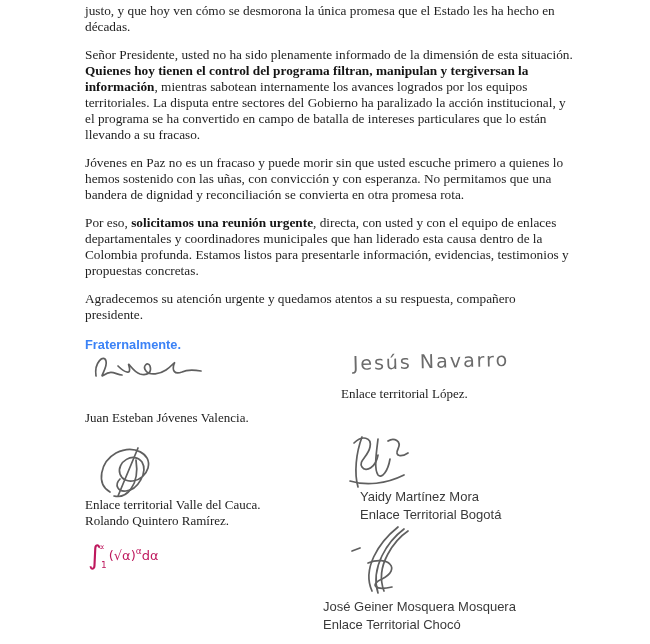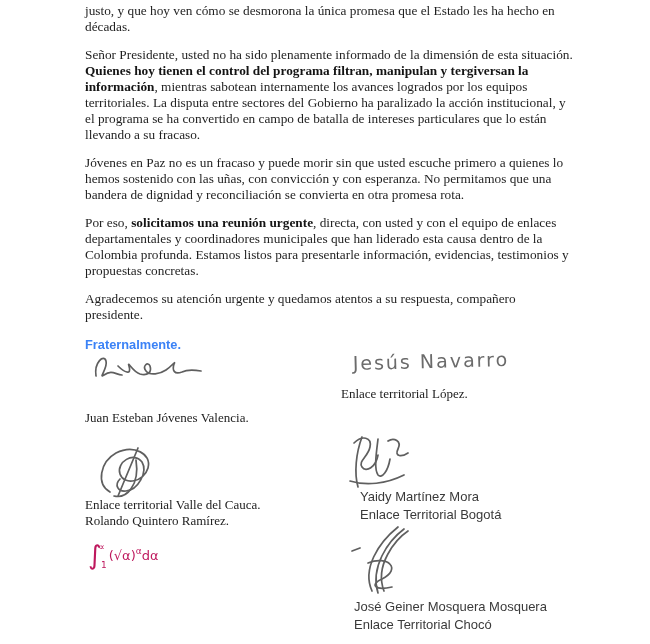--- a/index.html
+++ b/index.html
@@ -112,18 +112,18 @@
 
   <div class="sig-block" style="left:344px;top:521px;">
     <svg class="sig-svg" width="82" height="76" viewBox="0 0 82 76">
       <path d="M28,70 C18,48 34,22 54,6"></path>
       <path d="M34,72 C26,46 44,20 60,8"></path>
       <path d="M40,70 C30,44 52,18 64,10"></path>
       <path d="M24,42 C44,34 58,48 38,58 C26,63 30,70 48,66"></path>
       <path d="M8,30 L16,27"></path>
     </svg>
   </div>
-  <div class="sig-block" style="left:354px;top:598px;">
+  <div class="sig-block" style="left:323px;top:598px;">
     <div class="sig-name sans">José Geiner Mosquera Mosquera</div>
     <div class="sig-name sans">Enlace Territorial Chocó</div>
   </div>
 
 </div>
 
 </body></html>

